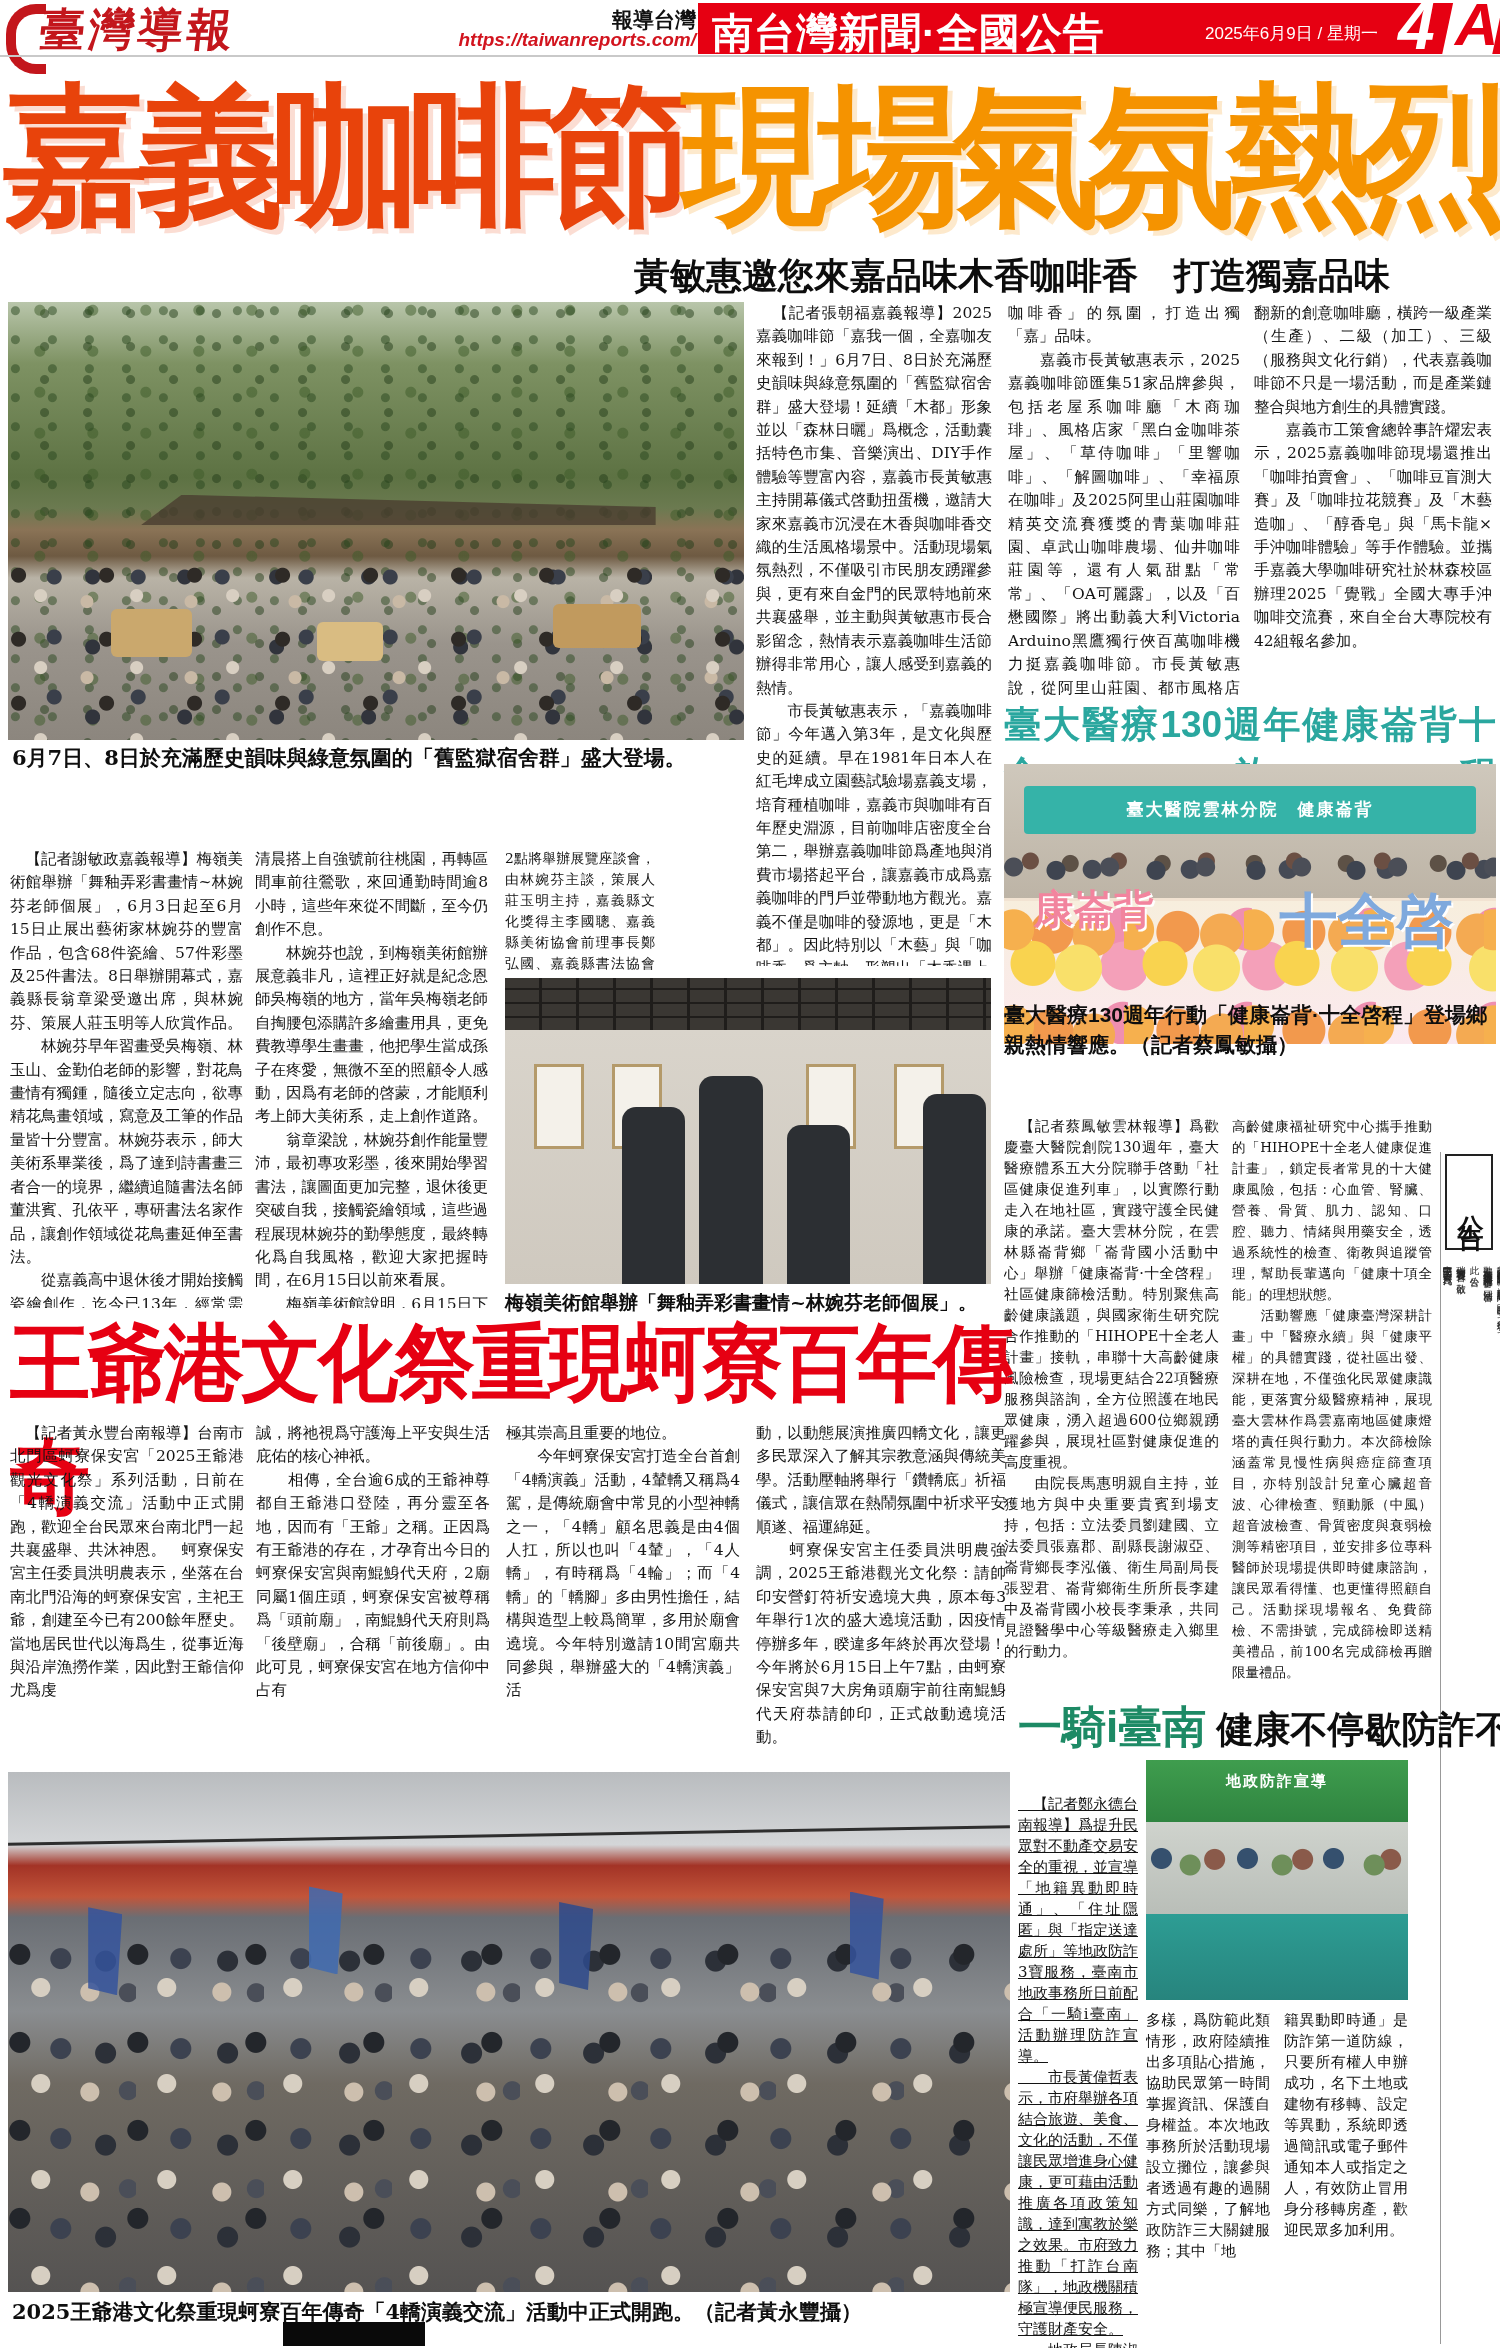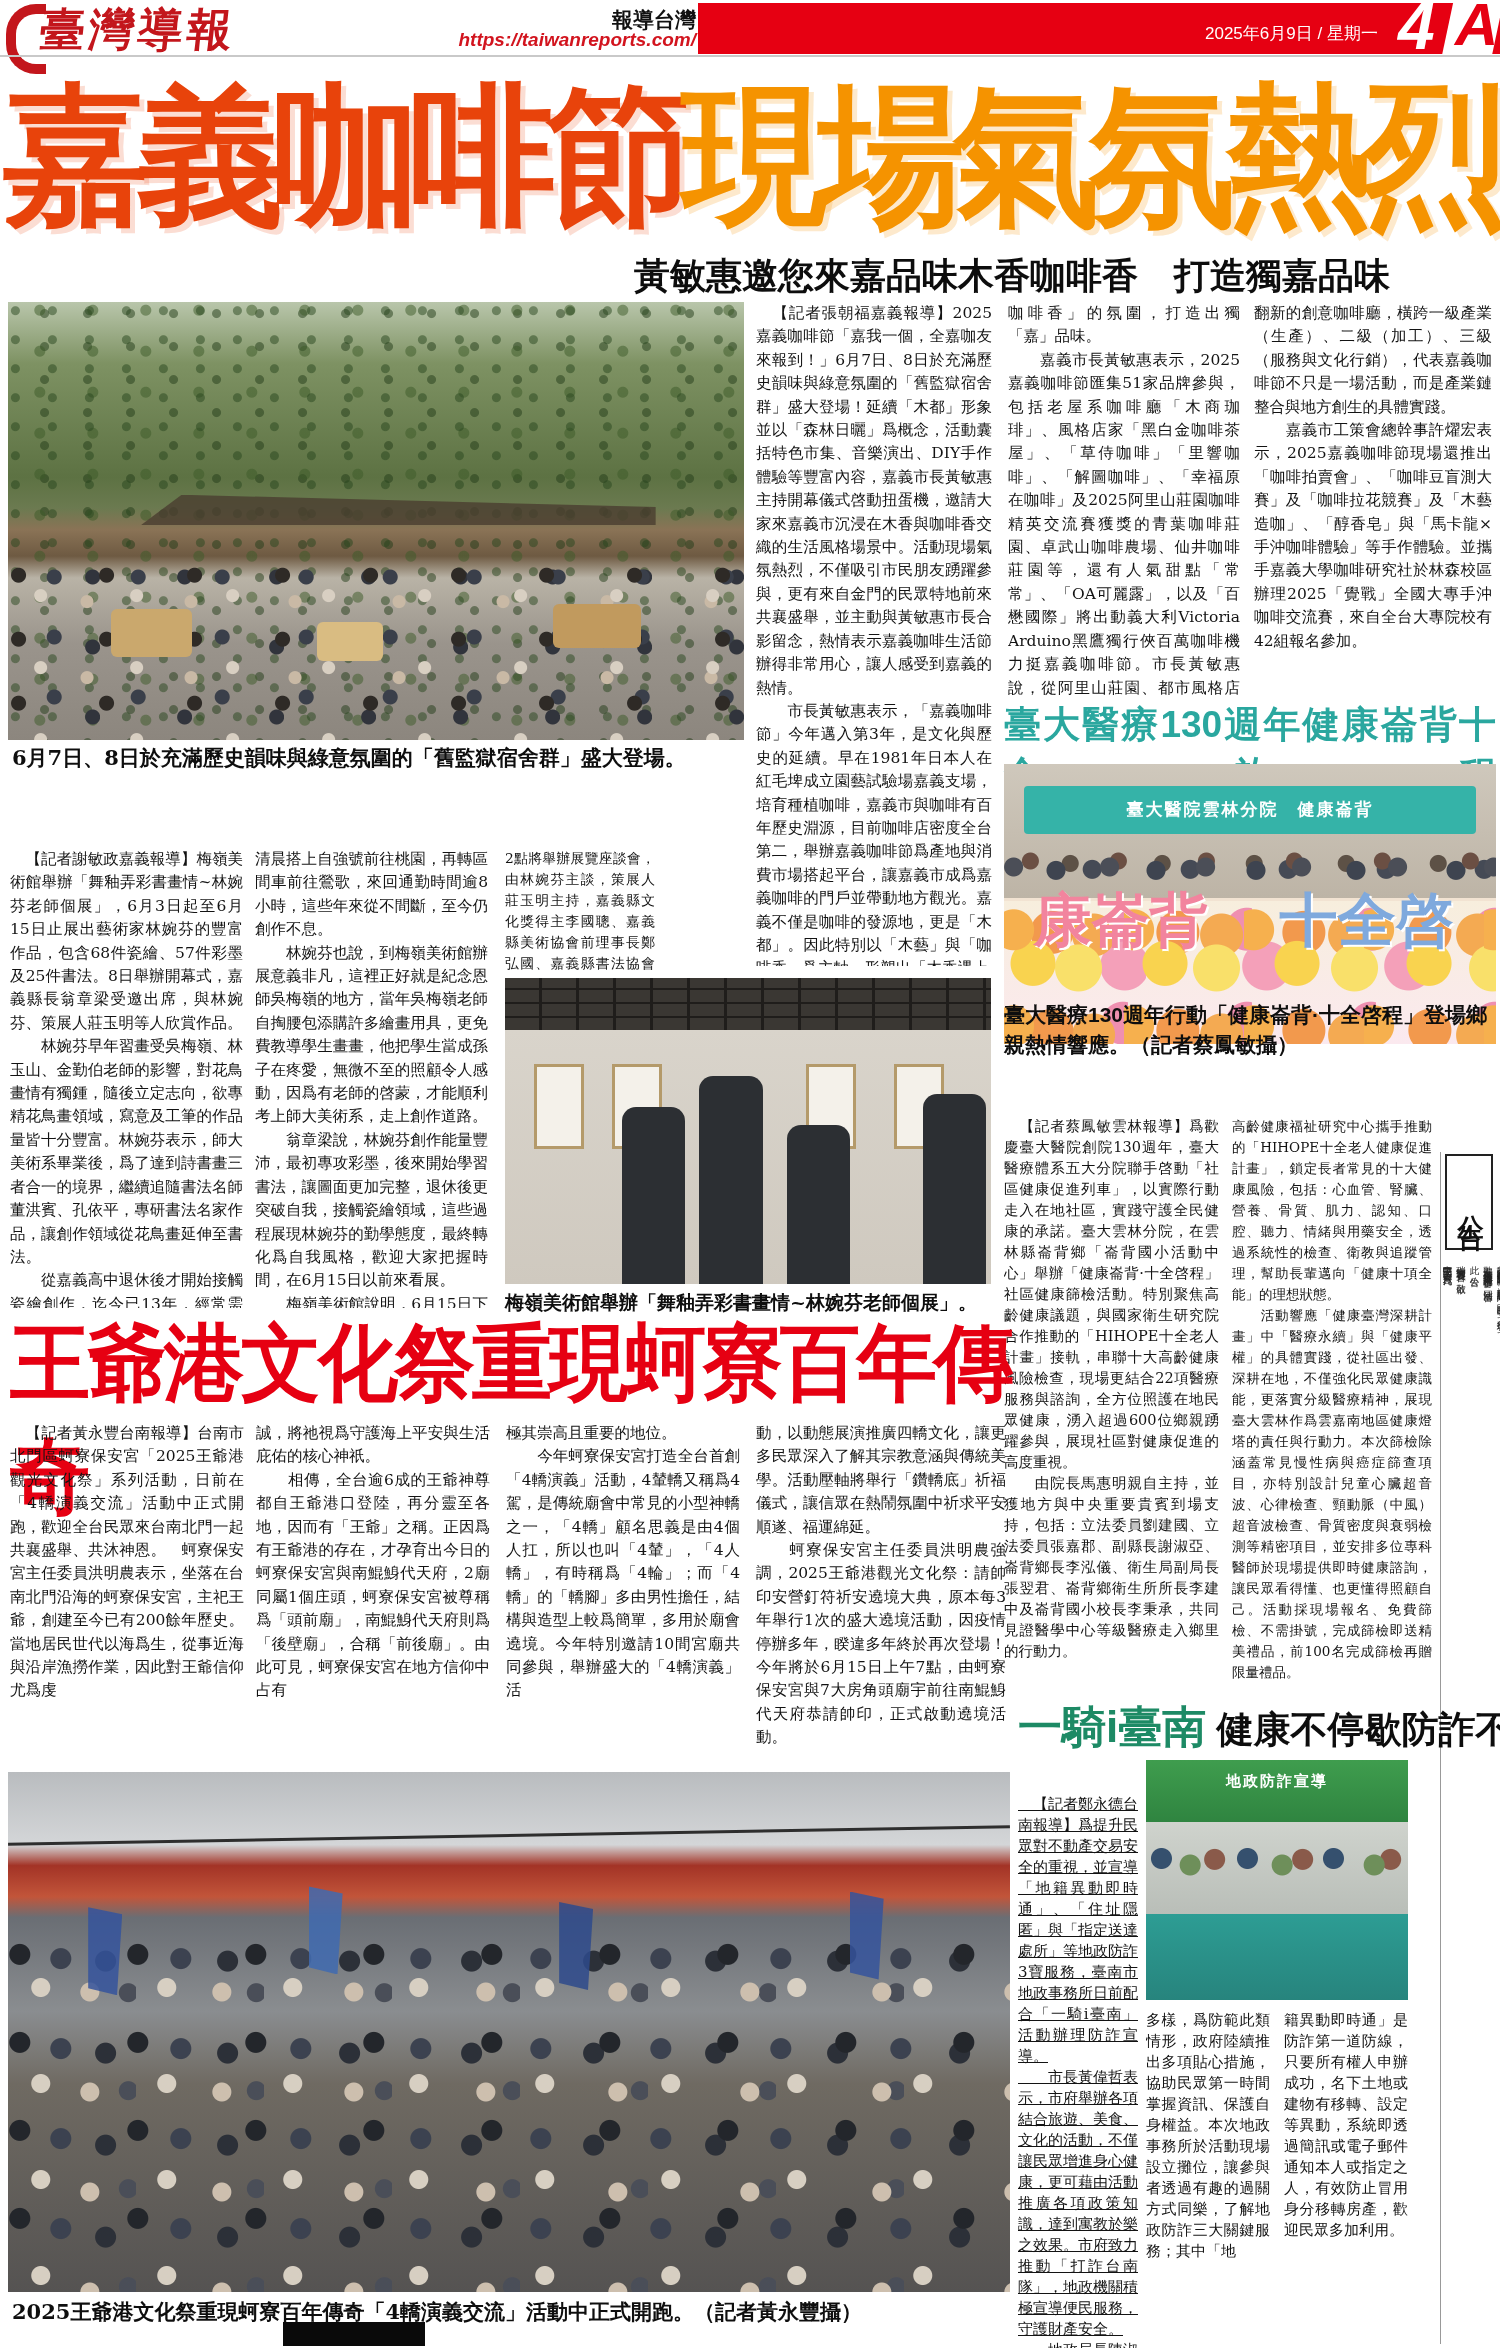--- a/index.html
+++ b/index.html
@@ -96,21 +96,21 @@
       radial-gradient(circle at 8% 30%,#f6b04e 20px,transparent 21px),
       radial-gradient(circle at 22% 60%,#f9d34f 22px,transparent 23px),
       radial-gradient(circle at 38% 32%,#f2994d 21px,transparent 22px),
       radial-gradient(circle at 54% 62%,#f9e06a 23px,transparent 24px),
       radial-gradient(circle at 70% 34%,#f4aa52 21px,transparent 22px),
       radial-gradient(circle at 85% 58%,#f4a0b9 24px,transparent 25px),
       radial-gradient(circle at 96% 30%,#ef8fb0 21px,transparent 22px),
       linear-gradient(180deg,#f7eedd,#fbe9ef);
     background-size:120px 96px,132px 104px,126px 98px,138px 108px,128px 100px,142px 112px,124px 94px,100% 100%;}
   .photoTaida .bigpink{position:absolute;left:6%;top:42%;font-family:Liberation Serif, serif;
-    font-weight:900;font-size:58px;color:#f2849e;text-shadow:2px 2px 0 #fff;}
+    font-weight:900;font-size:40px;color:#f2849e;text-shadow:2px 2px 0 #fff;}
   .photoTaida .bigblue{position:absolute;left:56%;top:42%;font-family:"Liberation Sans",sans-serif;
     font-weight:900;font-size:58px;color:#7fa9dd;text-shadow:2px 2px 0 #fff;}
   .photoWang{left:8px;top:1772px;width:1002px;height:520px;
     background:linear-gradient(180deg,#b9bcbf 0%,#d4d6d8 14%,#a33326 18%,#c2553a 24%,
       #6a6e74 28%,#8a8d90 46%,#6f6a62 60%,#555352 100%);}
   .photoWang .pole{position:absolute;left:0;top:12%;width:100%;height:3px;background:#2e2e2e;transform:rotate(-1deg);}
   .photoWang .crowd{position:absolute;left:0;top:30%;width:100%;height:70%;
     background:
       radial-gradient(circle at 10% 30%,#23262b 10px,transparent 11px),
       radial-gradient(circle at 26% 62%,#d7cfc2 9px,transparent 10px),
@@ -143,20 +143,21 @@
 </head>
 <body>
 
 <div id="page">
 
   <div class="abs mast-arc"></div>
   <div class="abs mast-name">臺灣導報</div>
   <div class="abs tagline">報導台灣</div>
   <div class="abs mast-url">https://taiwanreports.com/</div>
   <div class="abs banner"></div>
+  <div class="abs banner-title">南台灣新聞·全國公告</div>
   <div class="abs banner-date">2025年6月9日 / 星期一</div>
   <div class="abs banner-num">4</div>
   <div class="abs banner-abox"></div>
   <div class="abs banner-a">A</div>
   <div class="abs header-rule"></div>
 
   <div class="abs lead-headline"><span class="hl-red">嘉義咖啡節</span><span class="hl-org">現場氣氛熱烈</span></div>
   <div class="abs subhead">黃敏惠邀您來嘉品味木香咖啡香　打造獨嘉品味</div>
 
   <div class="abs photo photoA">

